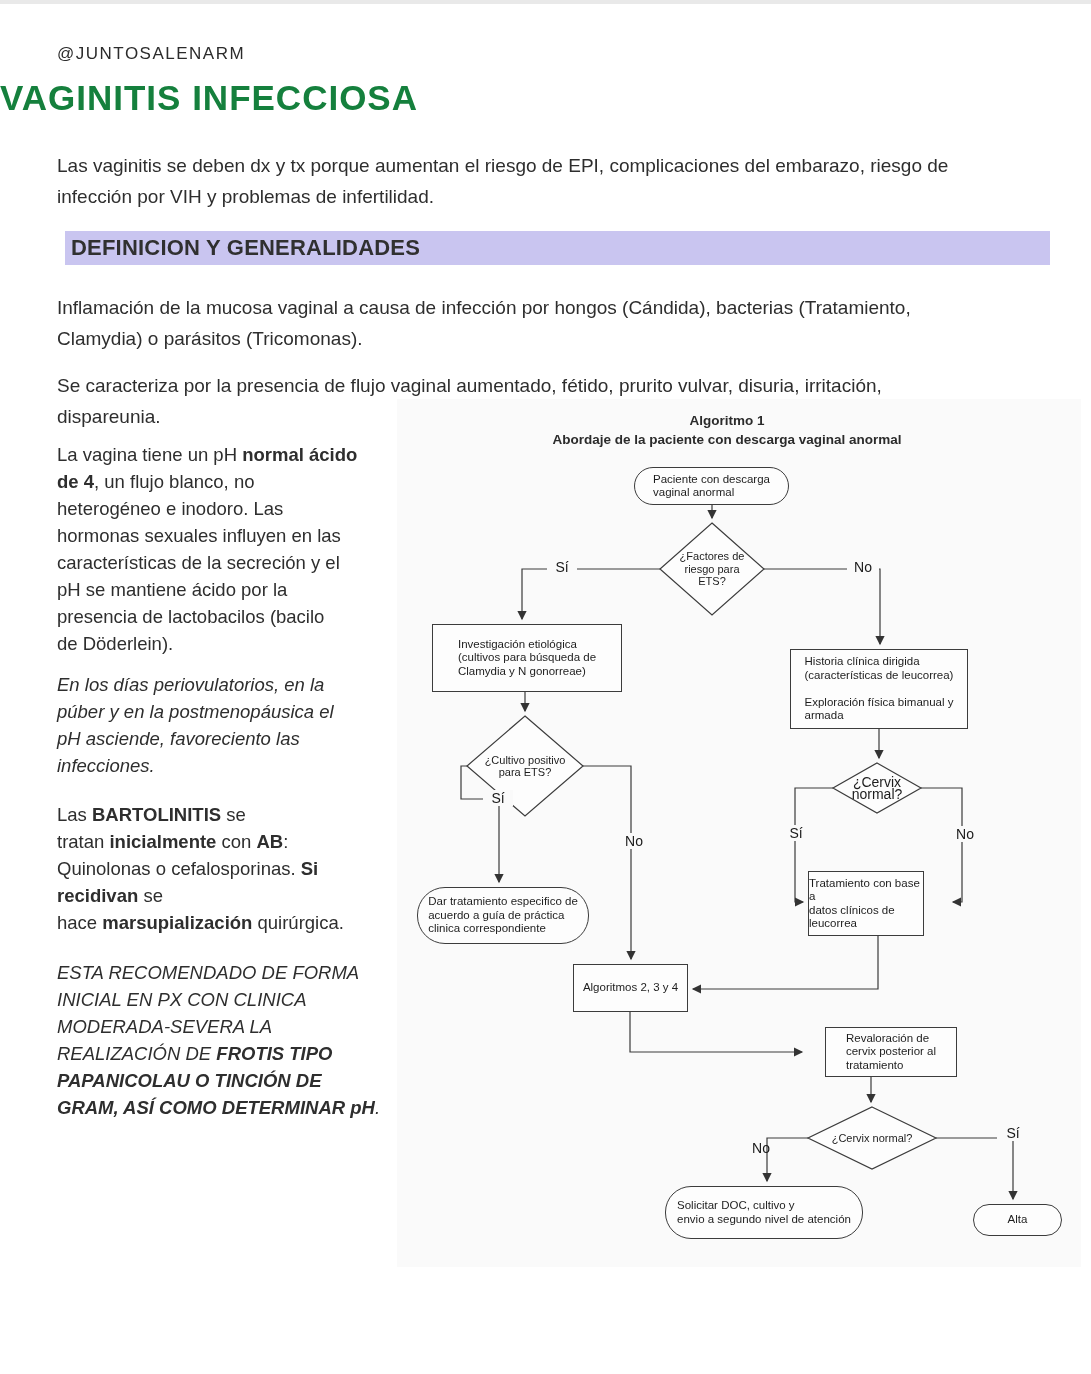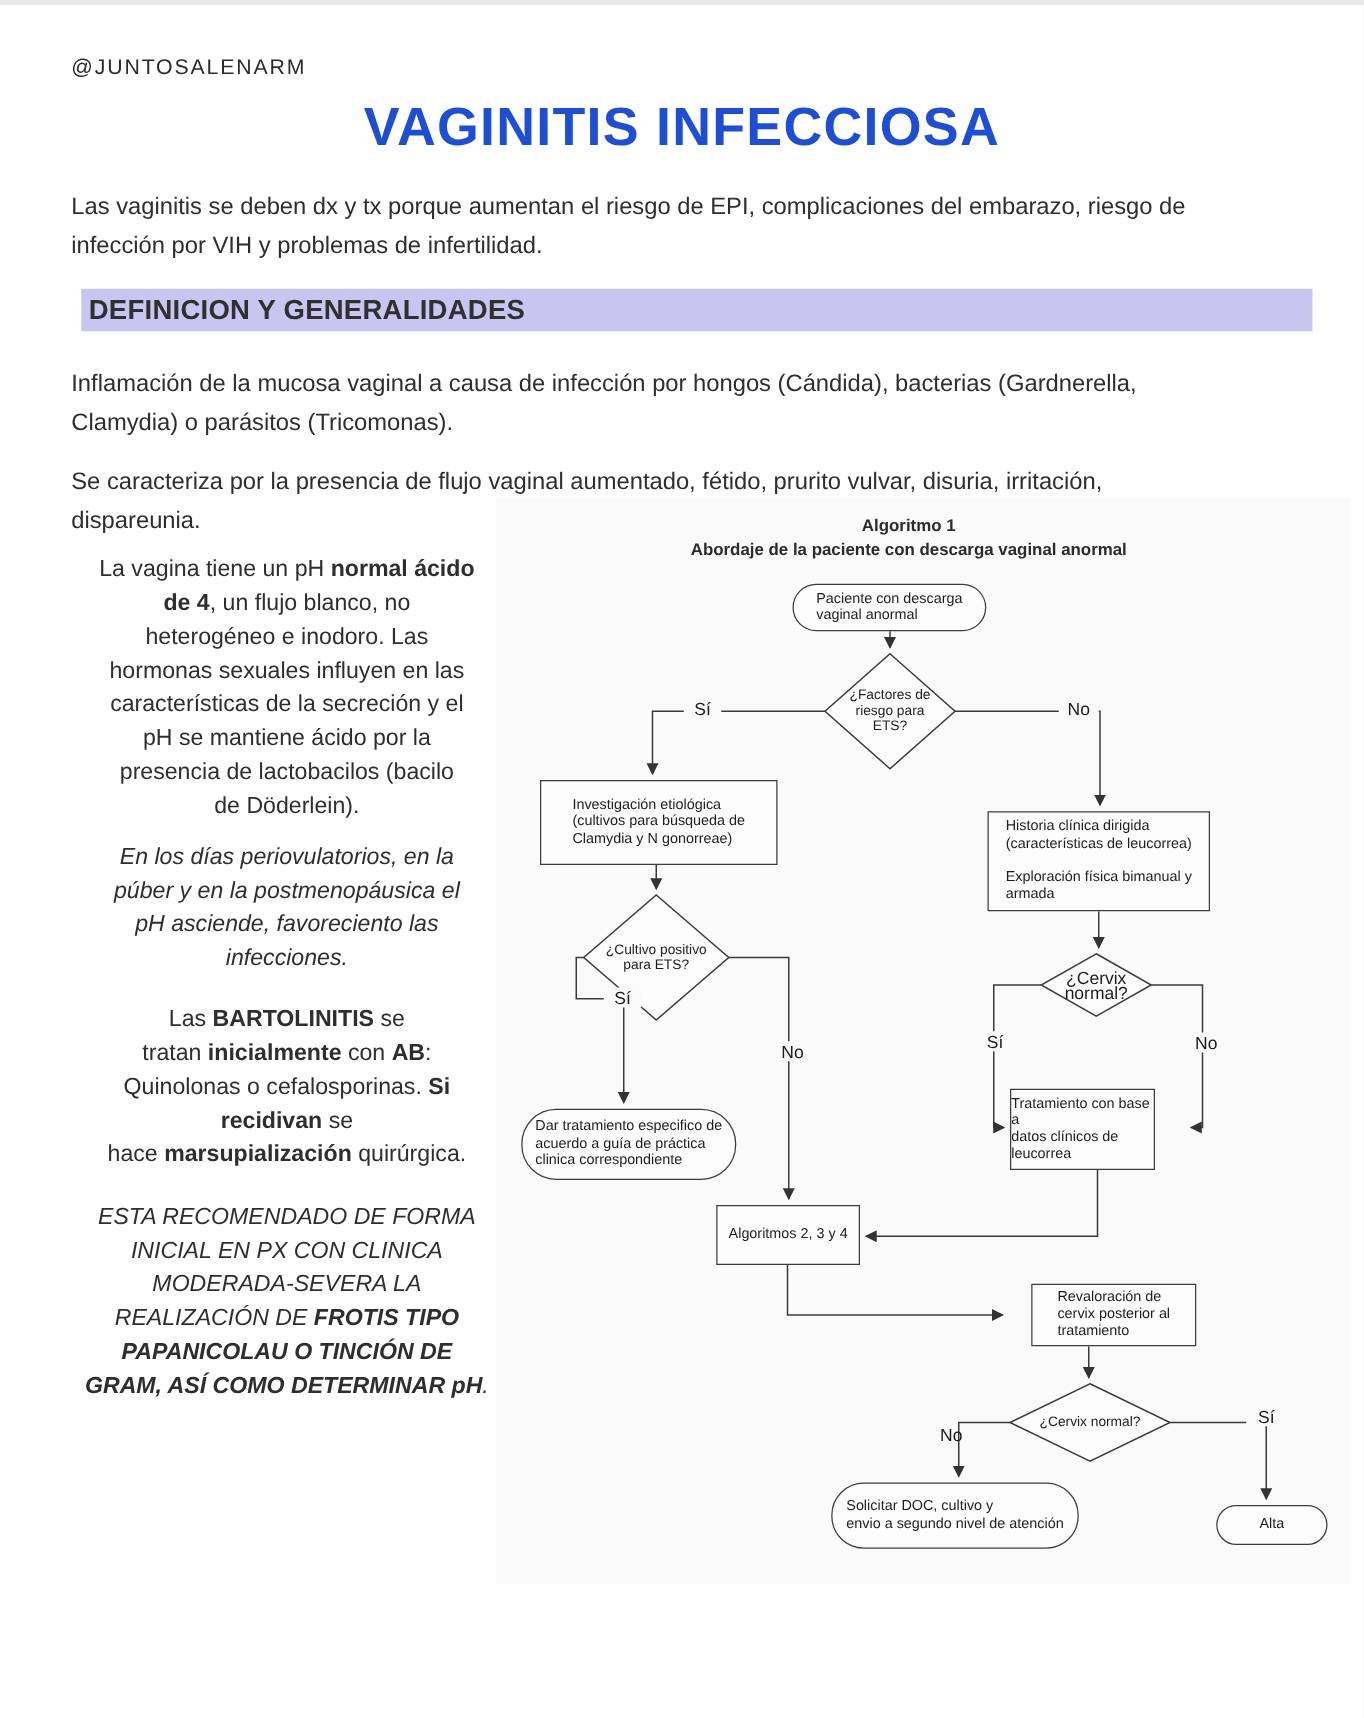--- a/index.html
+++ b/index.html
@@ -1,28 +1,28 @@
 <!DOCTYPE html>
 <html><head>
 <meta charset="utf-8">
 <style>
   html,body{margin:0;padding:0;background:#e9e9e9;}
   .page{position:relative;width:1091px;height:1374px;background:#ffffff;margin:4px auto;
         font-family:Liberation Sans, sans-serif;color:#2e2e2e;overflow:hidden;}
   .handle{position:absolute;left:57px;top:40px;font-size:17px;letter-spacing:1.5px;color:#2b2b2b;}
-  .doc-title{position:absolute;top:74px;left:0;width:100%;text-align:center;
-             font-size:43px;font-weight:bold;letter-spacing:1px;color:#1d4ed8;}
+  .doc-title{position:absolute;top:74px;left:0;width:100%;text-align:left;
+             font-size:35px;font-weight:bold;letter-spacing:1px;color:#15803d;}
   .para{position:absolute;white-space:pre-line;}
   .intro{left:57px;top:146px;width:1000px;font-size:19px;line-height:31px;}
   .section-bar{position:absolute;left:65px;top:227px;width:985px;height:34px;
                display:flex;align-items:center;padding-left:6px;box-sizing:border-box;
                font-size:22px;font-weight:bold;color:#303030;letter-spacing:0.2px;}
   .sec-para1{left:57px;top:288px;width:1000px;font-size:19px;line-height:31px;}
   .sec-para2{left:57px;top:366px;width:1000px;font-size:19px;line-height:31px;}
-  .note{position:absolute;left:57px;width:345px;font-size:18.5px;line-height:27px;white-space:pre-line;color:#2e2e2e;text-align:center;}
+  .note{position:absolute;left:57px;width:345px;font-size:18.5px;line-height:27px;white-space:pre-line;color:#2e2e2e;}
   .b{font-weight:bold;}
   .i{font-style:italic;}
   
   .fc-panel{position:absolute;left:397px;top:395px;width:684px;height:868px;background:#fafafa;}
   .fc-svg{position:absolute;left:0;top:0;}
   .fc-title{position:absolute;left:0;width:660px;text-align:center;font-size:13.5px;
             font-weight:bold;color:#2b2b2b;}
   .fc-node{position:absolute;border:1px solid #3c3c3c;background:#fdfdfd;box-sizing:border-box;
            display:flex;align-items:center;justify-content:center;text-align:left;
            font-size:11.5px;line-height:13.5px;color:#1d1d1d;white-space:pre-line;}
@@ -39,21 +39,21 @@
   <div class="handle">@JUNTOSALENARM</div>
   <div class="doc-title">VAGINITIS INFECCIOSA</div>
 
   <div class="para intro">Las vaginitis se deben dx y tx porque aumentan el riesgo de EPI, complicaciones del embarazo, riesgo de
 infección por VIH y problemas de infertilidad.</div>
 
   <div class="section-bar" style="background: rgb(201, 197, 240);">
     <span>DEFINICION Y GENERALIDADES</span>
   </div>
 
-  <div class="para sec-para1">Inflamación de la mucosa vaginal a causa de infección por hongos (Cándida), bacterias (Gardnerella,
+  <div class="para sec-para1">Inflamación de la mucosa vaginal a causa de infección por hongos (Cándida), bacterias (Tratamiento,
 Clamydia) o parásitos (Tricomonas).</div>
   <div class="para sec-para2">Se caracteriza por la presencia de flujo vaginal aumentado, fétido, prurito vulvar, disuria, irritación,
 dispareunia.</div>
 
   <div class="note" style="top:437px"><span>La vagina tiene un pH </span><span class="b">normal ácido
 de 4</span><span>, un flujo blanco, no
 heterogéneo e inodoro. Las
 hormonas sexuales influyen en las
 características de la secreción y el
 pH se mantiene ácido por la

